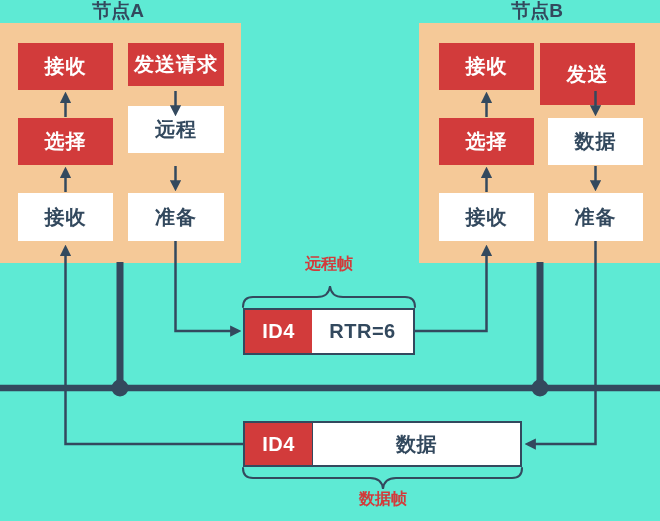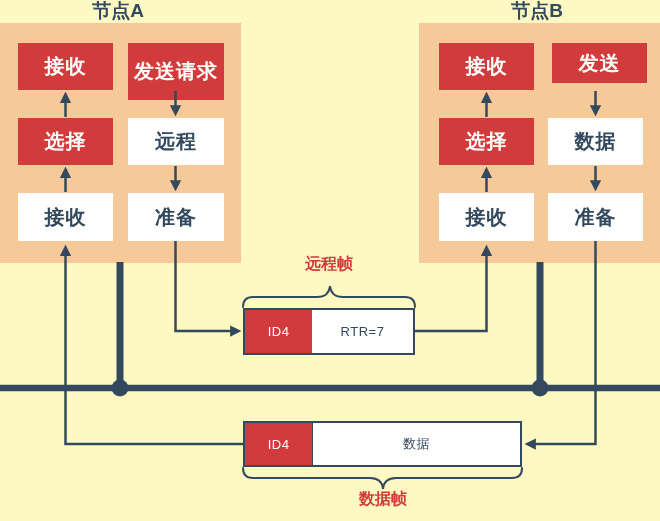--- a/index.html
+++ b/index.html
@@ -1,50 +1,50 @@
 <!DOCTYPE html>
 <html style="--red: #D23B3B; --peach: #F5C998; --navy: #33495E; --box_white: #FFFFFF;"><head>
 <meta charset="utf-8">
 <style>
   html,body{margin:0;padding:0;}
-  .canvas{position:relative;width:660px;height:521px;background:#fef9c3;
+  .canvas{position:relative;width:660px;height:521px;background:#5eead4;
           font-family:"Liberation Sans",sans-serif;overflow:hidden;}
 
   .container{position:absolute;background:var(--peach,#F5C998);z-index:1;}
   #container-a{left:0;top:23px;width:241px;height:240px;}
   #container-b{left:419px;top:23px;width:241px;height:240px;}
 
   .title{position:absolute;font-weight:bold;font-size:19px;color:var(--navy,#33495E);
          text-align:center;width:140px;z-index:3;line-height:22px;}
   #title-a{left:48px;top:0;}
   #title-b{left:467px;top:0;}
 
   .box{position:absolute;display:flex;align-items:center;justify-content:center;
        font-weight:bold;font-size:20px;letter-spacing:1px;z-index:3;box-sizing:border-box;}
   .box.red{background:var(--red,#D23B3B);color:#ffffff;}
   .box.white{background:#ffffff;color:var(--navy,#33495E);}
   #a-recv-top{left:18px;top:43px;width:95px;height:47px;}
-  #a-send-request{left:128px;top:43px;width:96px;height:57px;}
+  #a-send-request{left:128px;top:43px;width:96px;height:43px;}
   #a-select{left:18px;top:118px;width:95px;height:47px;}
-  #a-remote{left:128px;top:118px;width:96px;height:47px;}
+  #a-remote{left:128px;top:106px;width:96px;height:47px;}
   #a-recv-bottom{left:18px;top:193px;width:95px;height:48px;}
   #a-prepare{left:128px;top:193px;width:96px;height:48px;}
   #b-recv-top{left:439px;top:43px;width:95px;height:47px;}
-  #b-send{left:552px;top:43px;width:95px;height:40px;}
+  #b-send{left:540px;top:43px;width:95px;height:62px;}
   #b-select{left:439px;top:118px;width:95px;height:47px;}
   #b-data{left:548px;top:118px;width:95px;height:47px;}
   #b-recv-bottom{left:439px;top:193px;width:95px;height:48px;}
   #b-prepare{left:548px;top:193px;width:95px;height:48px;}
 
   .frame{position:absolute;display:flex;border:2px solid var(--navy,#33495E);
          box-sizing:border-box;z-index:3;background:#ffffff;}
   #remote-frame{left:243px;top:308px;width:172px;height:47px;}
   #data-frame{left:243px;top:421px;width:279px;height:46px;}
   .frame .cell{display:flex;align-items:center;justify-content:center;
-               font-weight:normal;font-size:13px;letter-spacing:0.5px;text-align:right;}
+               font-weight:bold;font-size:20px;letter-spacing:0.5px;text-align:right;}
   .cell.id{width:67px;flex:none;background:var(--red,#D23B3B);color:#ffffff;}
   .cell.rtr{flex:1;color:var(--navy,#33495E);}
   #data-frame .cell.rtr{flex:none;width:101px;}
   .cell.data{flex:1;color:var(--navy,#33495E);border-left:1.5px solid var(--navy,#33495E);}
 
   .frame-label{position:absolute;font-weight:bold;font-size:16px;color:var(--red,#D23B3B);
                text-align:center;width:140px;z-index:3;}
   #remote-frame-label{left:259px;top:254px;}
   #data-frame-label{left:313px;top:489px;}
 
@@ -108,21 +108,21 @@
     <circle class="dot" cx="120" cy="388" r="8.5"></circle>
     <circle class="dot" cx="540" cy="388" r="8.5"></circle>
 
     <path class="brace" d="M243,307 Q243,297 253,297 L317,297 Q329,297 330,286 Q331,297 343,297 L405,297 Q415,297 415,307"></path>
     <path class="brace" d="M243,468 Q243,478 253,478 L370,478 Q382,478 383,489 Q384,478 396,478 L512,478 Q522,478 522,468"></path>
   </svg>
 
   <div class="frame-label" id="remote-frame-label">远程帧</div>
   <div class="frame" id="remote-frame">
     <div class="cell id">ID4</div>
-    <div class="cell rtr">RTR=7</div>
+    <div class="cell rtr">RTR=6</div>
   </div>
 
   <div class="frame" id="data-frame">
     <div class="cell id">ID4</div>
     <div class="cell data">数据</div>
   </div>
   <div class="frame-label" id="data-frame-label">数据帧</div>
 
 </div>
 

